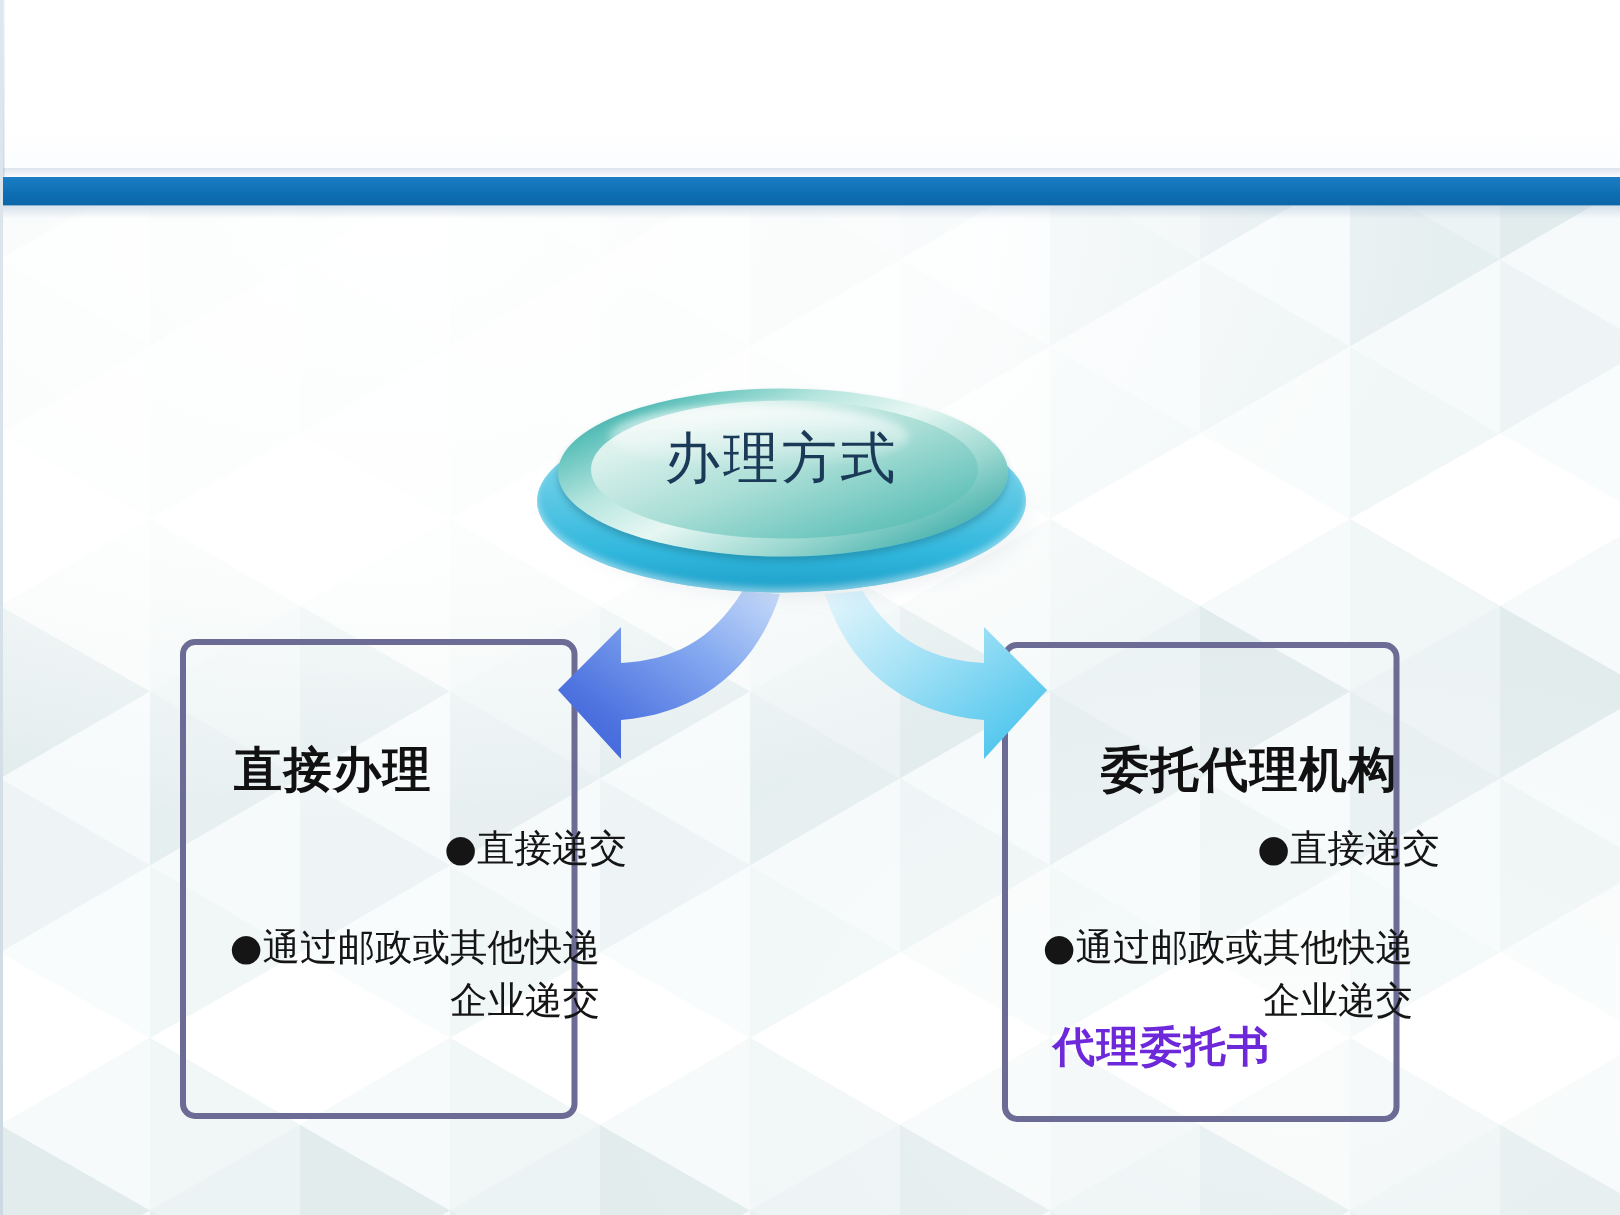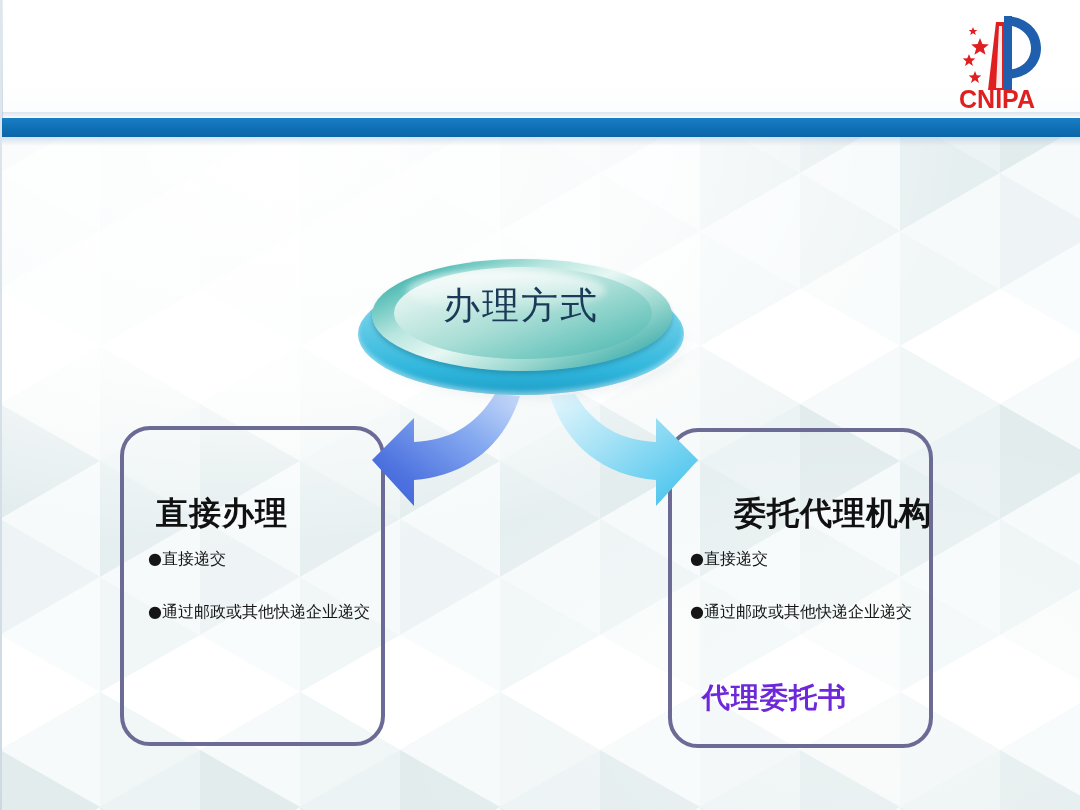--- a/index.html
+++ b/index.html
@@ -161,24 +161,25 @@
     top: 388px;
     width: 330px;
     height: 160px;
     z-index: 3;
   }
 
   
   .box {
     position: absolute;
     border: 4px solid #6c6b96;
-    border-radius: 30px;
+    border-radius: 10px;
     box-sizing: border-box;
     z-index: 2;
     background: rgba(255,255,255,0.04);
+    text-align: right;
   }
   .box-left  { left: 120px; top: 426px; width: 265px; height: 320px; }
   .box-right { left: 668px; top: 428px; width: 265px; height: 320px; }
 
   .box-inner {
     position: absolute;
     left: 0; top: 0;
     width: 100%; height: 100%;
     padding: 0;
   }
@@ -190,21 +191,21 @@
     color: #111111;
     letter-spacing: 1px;
     white-space: nowrap;
   }
   .box-left .box-heading  { left: 32px; top: 62px; }
   .box-right .box-heading { left: 18px; top: 60px; margin-left: 44px; }
 
   .bullets {
     position: absolute;
     font-family: "DejaVu Serif", "Liberation Serif", serif;
-    font-size: 16px;
+    font-size: 25px;
     color: #151515;
     line-height: 1.42;
     width: 270px;
   }
   .box-left .bullets  { left: 24px; top: 118px; }
   .box-right .bullets { left: 18px; top: 116px; }
   .bullets p { margin: 0 0 10px 0; white-space: nowrap; }
   .bullets p.wrap { white-space: normal; width: 252px; margin-top: 30px; }
 
   .red-note {
@@ -258,40 +259,20 @@
   </div>
   <div class="bg-layer bg-wash"></div>
 
   <div class="header"></div>
   <div class="header-edge-left"></div>
   <div class="header-shadow"></div>
   <div class="header-bar"></div>
   <div class="header-bar-glow"></div>
 
 
-  <div class="logo">
-    <svg width="110" height="104" viewBox="0 0 110 104" xmlns="http://www.w3.org/2000/svg">
-
-      <path d="M62 8 C84 8 99 22 99 40 C99 58 85 70 66 71 L66 62 C79 61 89 53 89 40 C89 27 78 17 62 17 Z" fill="#1f5fad"></path>
-      <path d="M62 8 L70 8 L70 82 L62 82 Z" fill="#1f5fad"></path>
-
-      <polygon points="54,14 62,14 62,82 46,82" fill="#e02020"></polygon>
-      <polygon points="57,18 60,18 60,80 54,80" fill="#ffffff" opacity="0.9"></polygon>
-      <polygon points="62,10 66,10 66,82 62,82" fill="#1f5fad"></polygon>
-
-      <g fill="#e02020">
-        <polygon points="38,30 40.4,36.1 46.9,36.4 41.8,40.5 43.6,46.8 38,43.2 32.4,46.8 34.2,40.5 29.1,36.4 35.6,36.1"></polygon>
-        <polygon points="27,46 28.7,50.3 33.3,50.5 29.7,53.4 31,57.9 27,55.3 23,57.9 24.3,53.4 20.7,50.5 25.3,50.3"></polygon>
-        <polygon points="33,63 34.7,67.3 39.3,67.5 35.7,70.4 37,74.9 33,72.3 29,74.9 30.3,70.4 26.7,67.5 31.3,67.3"></polygon>
-        <polygon points="31,19 32.2,21.9 35.3,22.0 32.9,23.9 33.8,26.9 31,25.2 28.2,26.9 29.1,23.9 26.7,22.0 29.8,21.9"></polygon>
-      </g>
-
-      <text x="55" y="100" text-anchor="middle" font-family="Liberation Sans, DejaVu Sans, sans-serif" font-size="25" font-weight="bold" fill="#e02020">CNIPA</text>
-    </svg>
-  </div>
 
   <div class="badge">
     <div class="badge-shadow"></div>
     <div class="badge-base"></div>
     <div class="badge-disc">
       <div class="badge-disc-inner"></div>
       <div class="badge-gloss"></div>
     </div>
     <div class="badge-label">办理方式</div>
   </div>

